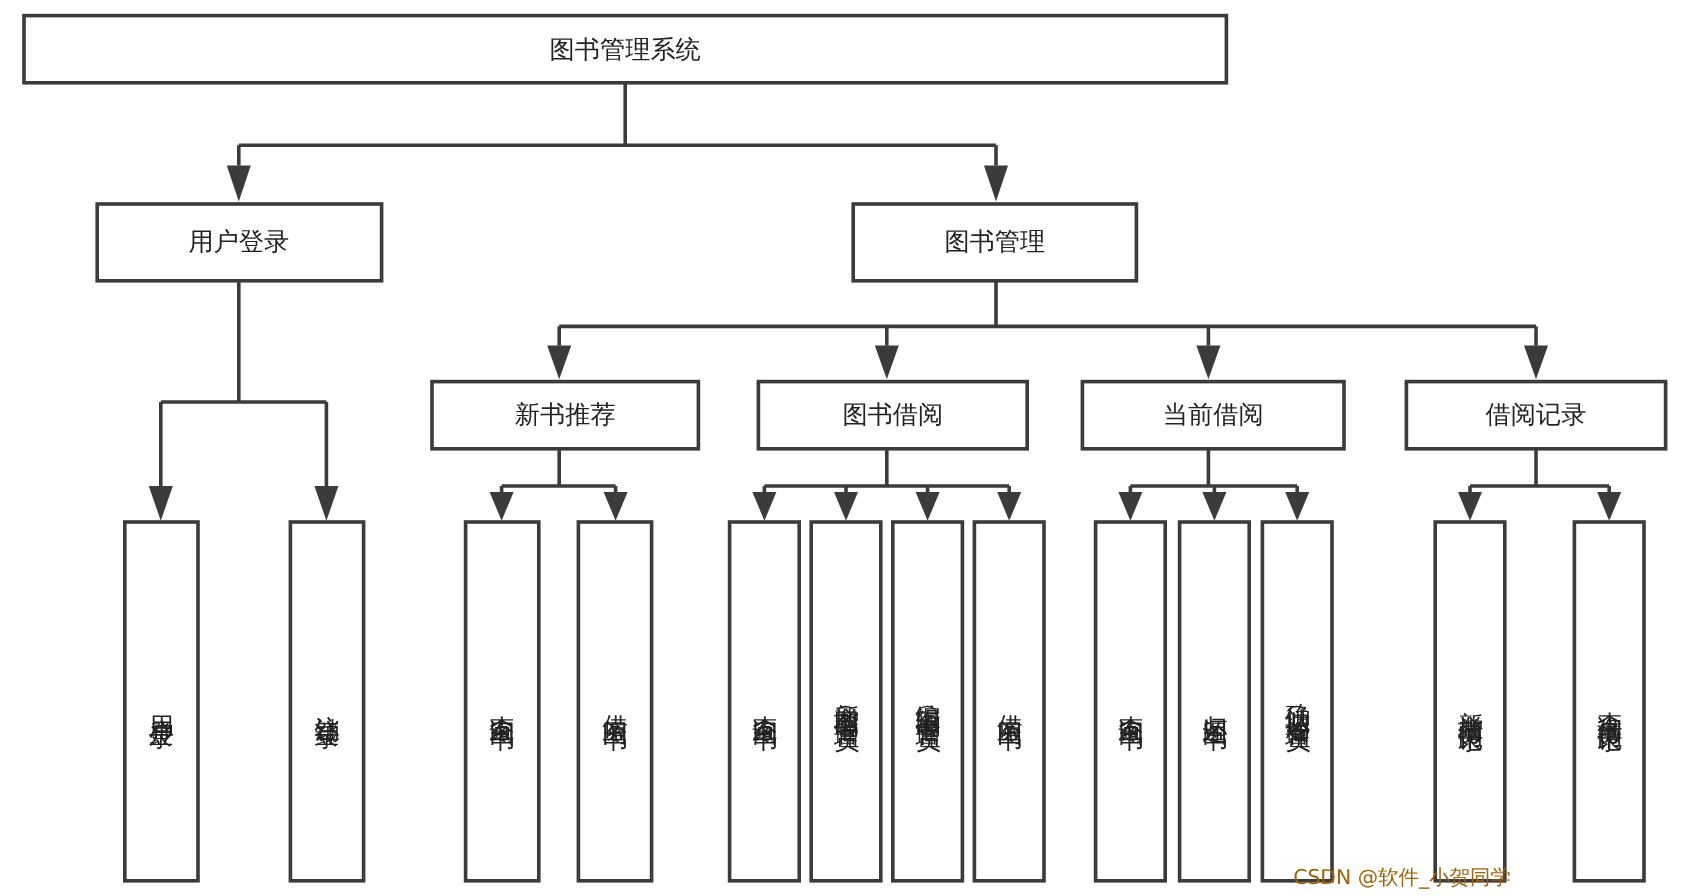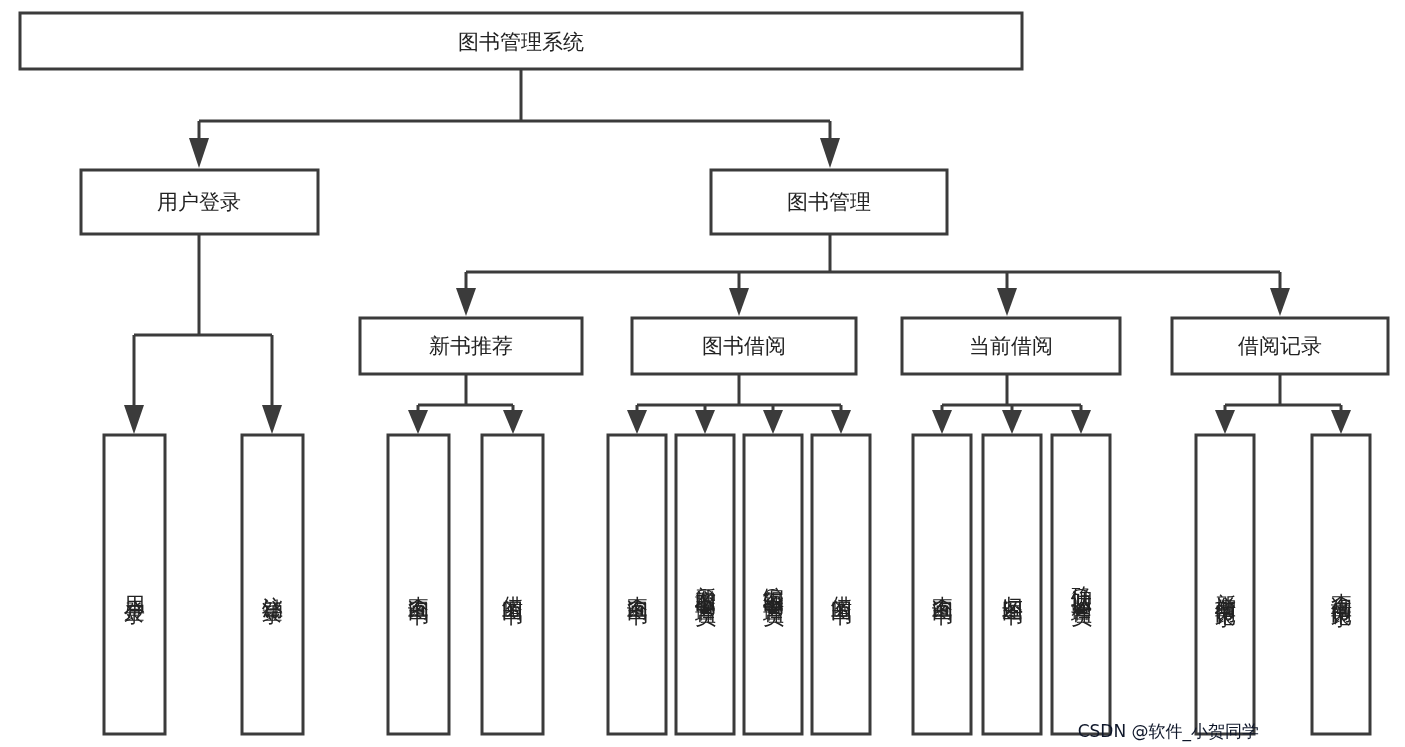--- a/index.html
+++ b/index.html
@@ -60,21 +60,21 @@
     white-space: nowrap;
     transform: translate(-50%, -50%);
     pointer-events: none;
   }
   .watermark {
     position: absolute;
     right: 8px;
     bottom: 4px;
     font-family: "DejaVu Sans", "Liberation Sans", sans-serif;
     font-size: 17px;
-    color: #0f172a;
+    color: #a16207;
     white-space: nowrap;
   }
 </style>
 </head>
 <body>
 
 <div id="diagram-root">
 
   <svg class="diagram-svg" viewBox="0 0 1405 747">
 

